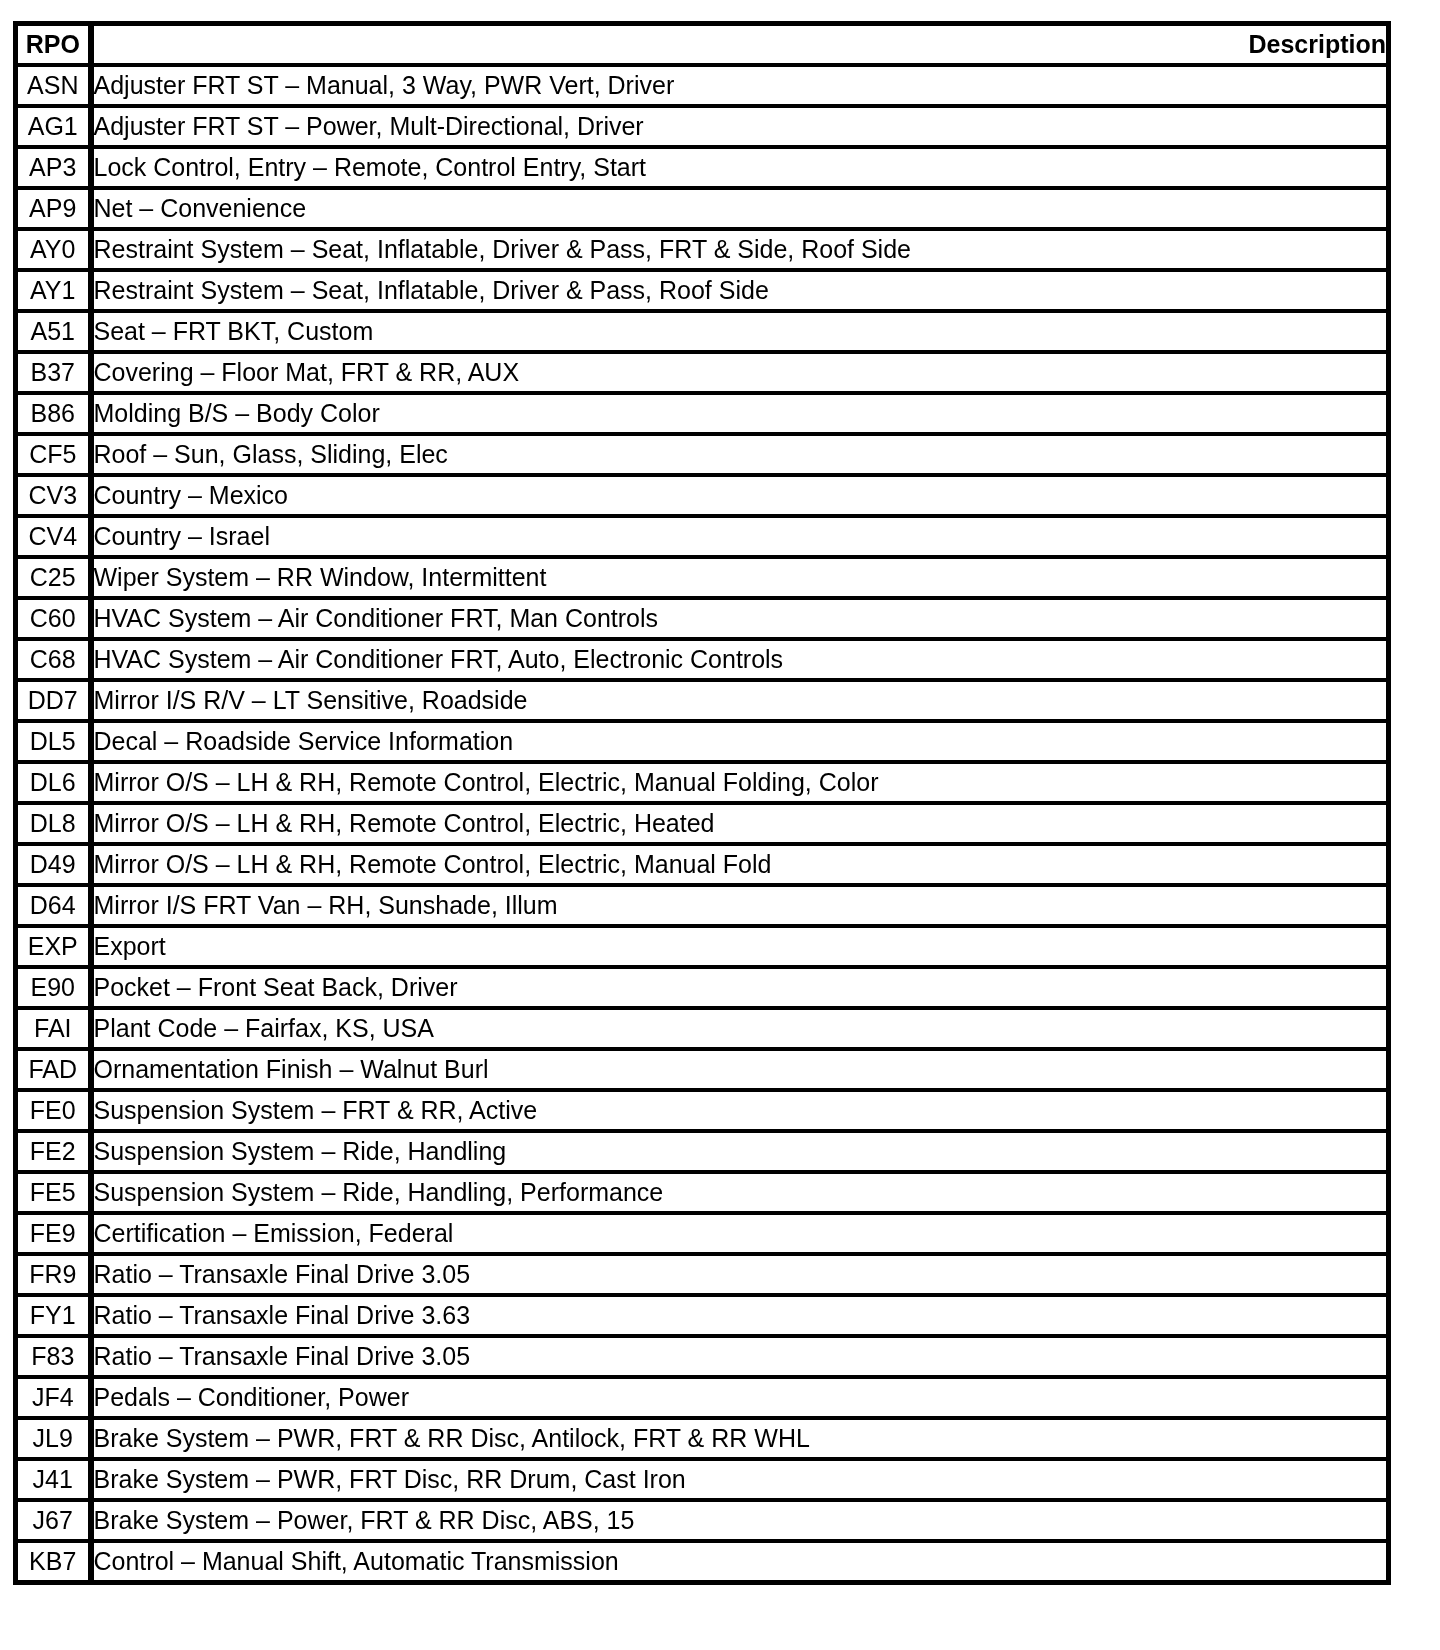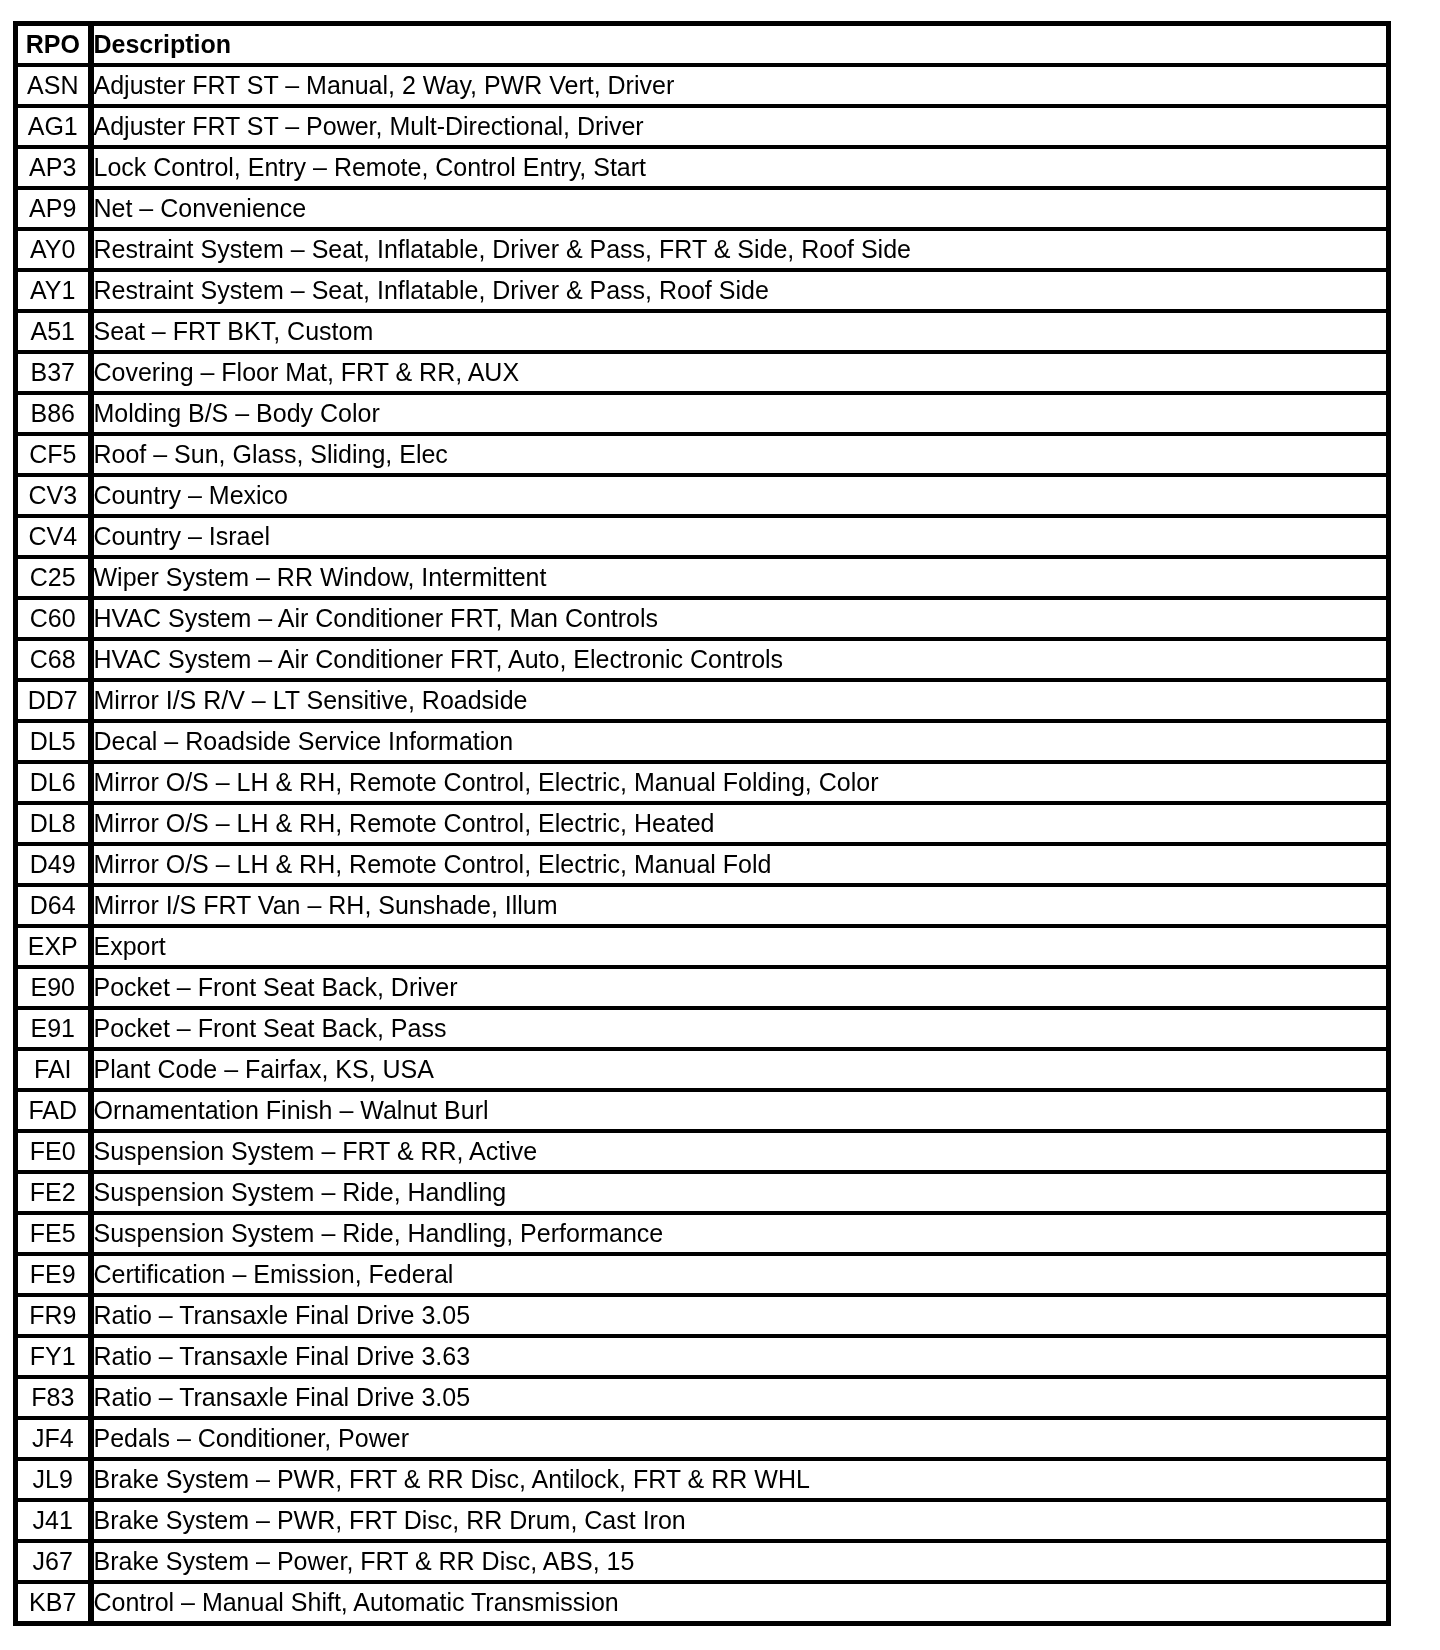--- a/index.html
+++ b/index.html
@@ -47,21 +47,21 @@
   }
   th.code-col, td.code-cell {
     text-align: center;
     border-right-width: 6px !important;
     font-weight: normal;
   }
   th.code-col {
     font-weight: bold;
   }
   th.desc-col {
-    text-align: left;
+    text-align: right;
     font-weight: bold;
   }
   td.desc-cell {
     text-align: left;
     padding-left: 7px;
   }
 </style>
 </head>
 <body>
 
@@ -73,21 +73,21 @@
     </colgroup>
     <thead>
       <tr>
         <th class="code-col">RPO</th>
         <th class="desc-col">Description</th>
       </tr>
     </thead>
     <tbody>
         <tr>
           <td class="code-cell">ASN</td>
-          <td class="desc-cell">Adjuster FRT ST – Manual, 2 Way, PWR Vert, Driver</td>
+          <td class="desc-cell">Adjuster FRT ST – Manual, 3 Way, PWR Vert, Driver</td>
         </tr>
         <tr>
           <td class="code-cell">AG1</td>
           <td class="desc-cell">Adjuster FRT ST – Power, Mult-Directional, Driver</td>
         </tr>
         <tr>
           <td class="code-cell">AP3</td>
           <td class="desc-cell">Lock Control, Entry – Remote, Control Entry, Start</td>
         </tr>
         <tr>
@@ -162,24 +162,20 @@
           <td class="code-cell">D64</td>
           <td class="desc-cell">Mirror I/S FRT Van – RH, Sunshade, Illum</td>
         </tr>
         <tr>
           <td class="code-cell">EXP</td>
           <td class="desc-cell">Export</td>
         </tr>
         <tr>
           <td class="code-cell">E90</td>
           <td class="desc-cell">Pocket – Front Seat Back, Driver</td>
-        </tr>
-        <tr>
-          <td class="code-cell">E91</td>
-          <td class="desc-cell">Pocket – Front Seat Back, Pass</td>
         </tr>
         <tr>
           <td class="code-cell">FAI</td>
           <td class="desc-cell">Plant Code – Fairfax, KS, USA</td>
         </tr>
         <tr>
           <td class="code-cell">FAD</td>
           <td class="desc-cell">Ornamentation Finish – Walnut Burl</td>
         </tr>
         <tr>

